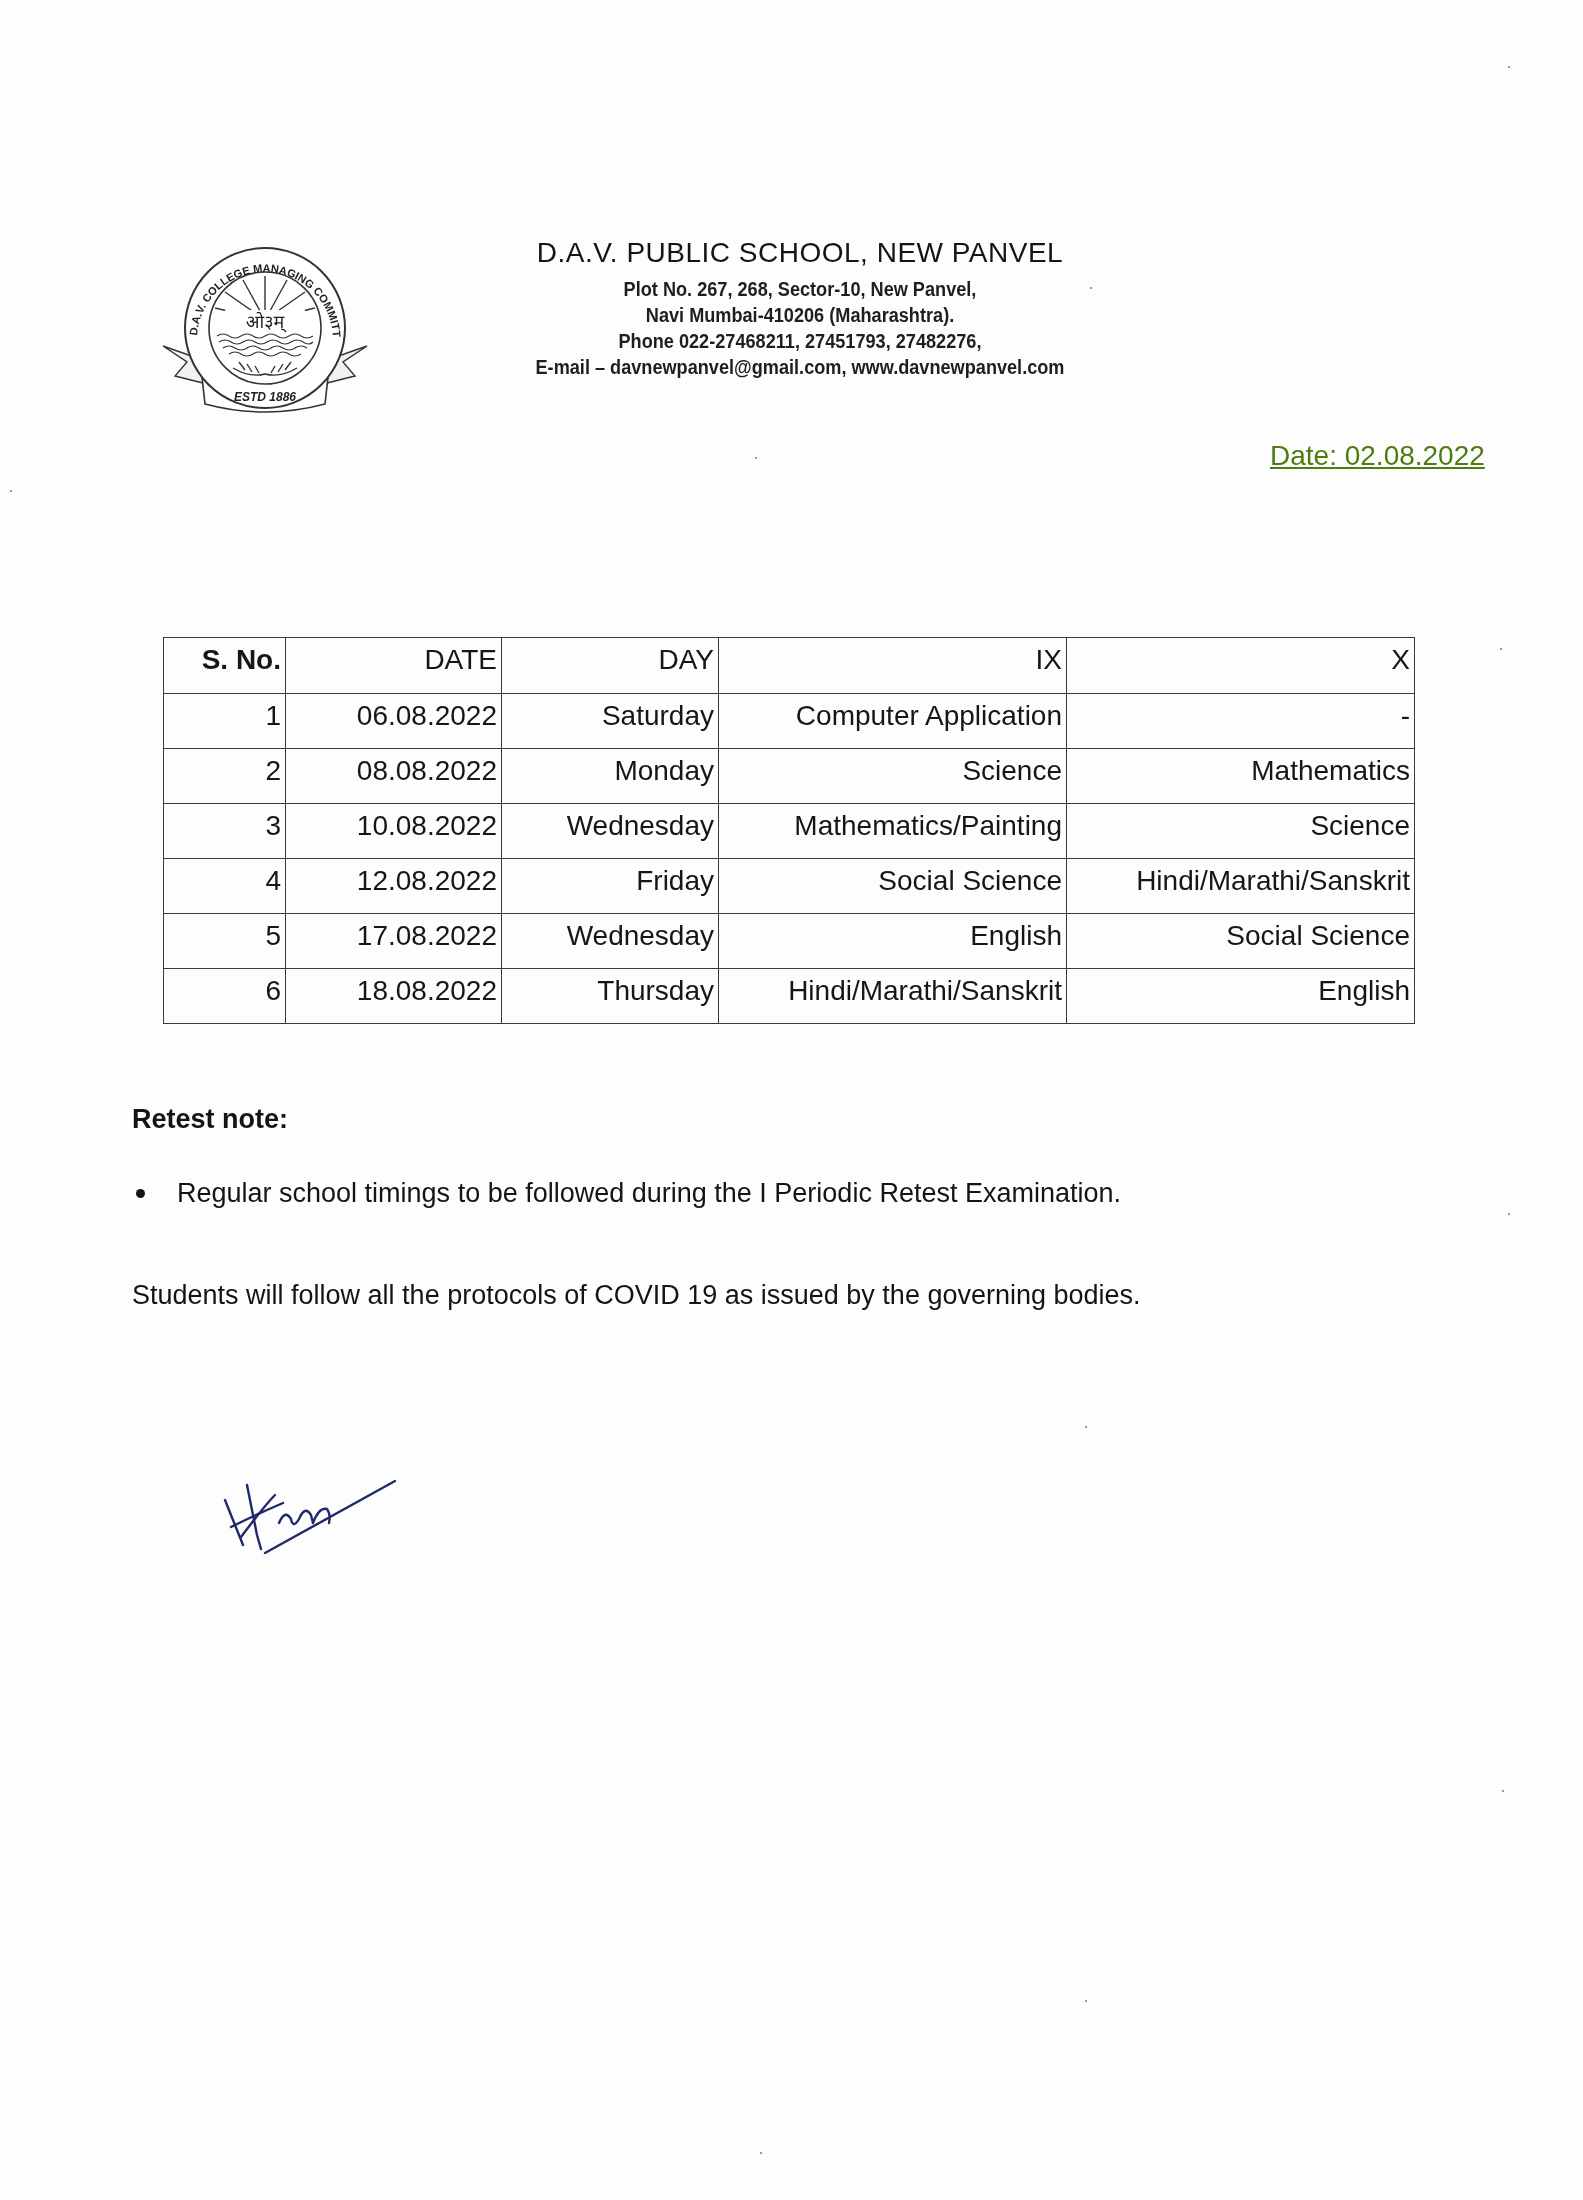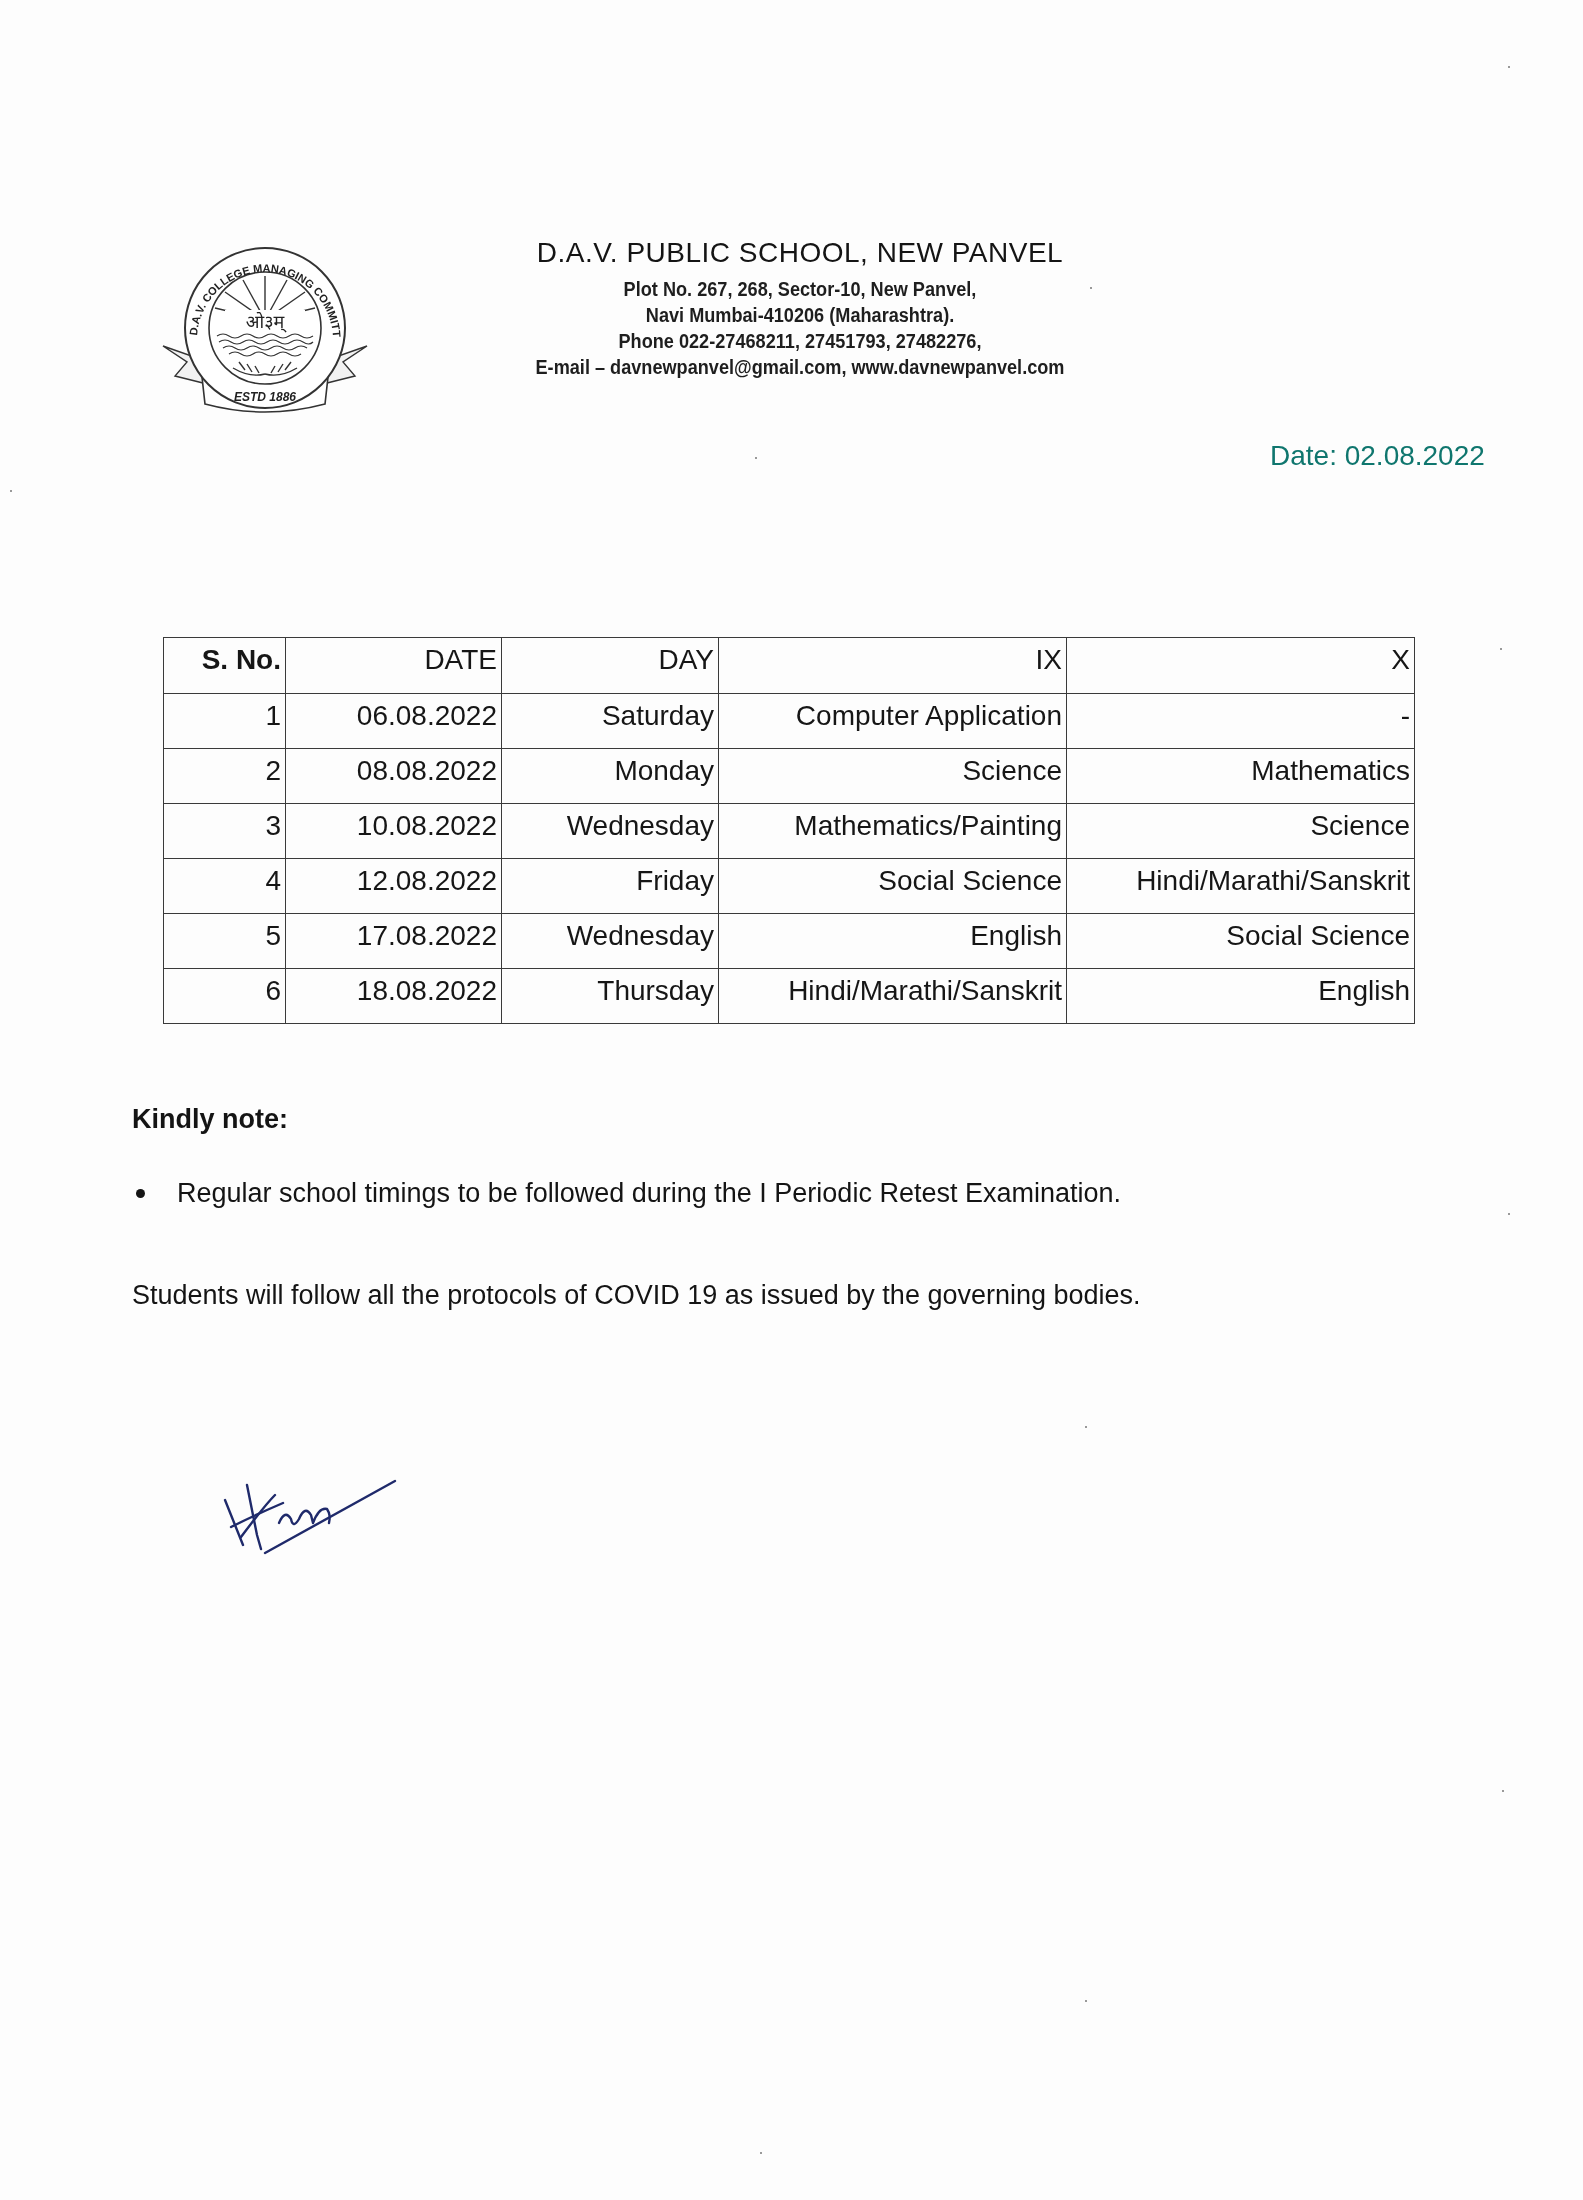--- a/index.html
+++ b/index.html
@@ -53,21 +53,22 @@
       color: #1e1e1e;
       transform: scaleX(0.93);
       white-space: nowrap;
     }
 
     .date-line {
       position: absolute;
       left: 1270px;
       top: 440px;
       font-size: 28px;
-      color: #0f766e;
+      color: #4d7c0f;
+      text-decoration: underline;
     }
 
     .doc-title {
       position: absolute;
       left: 196px;
       top: 550px;
       width: 1220px;
       font-family: "Liberation Sans", sans-serif;
       font-weight: bold;
       font-size: 29px;
@@ -276,21 +277,21 @@
       <tr>
         <td>6</td>
         <td>18.08.2022</td>
         <td>Thursday</td>
         <td>Hindi/Marathi/Sanskrit</td>
         <td>English</td>
       </tr>
     </tbody>
   </table>
 
-  <div class="note-heading">Kindly note:</div>
+  <div class="note-heading">Retest note:</div>
   <ul class="note-list">
     <li>
       <span class="bullet"></span>
       <span>Regular school timings to be followed during the I Periodic Retest Examination.</span>
     </li>
   </ul>
   <div class="covid-line">Students will follow all the protocols of COVID 19 as issued by the governing bodies.</div>
 
   <svg class="signature" viewBox="0 0 200 90">
     <g fill="none" stroke="#1f2a6b" stroke-width="2.4" stroke-linecap="round" stroke-linejoin="round">

